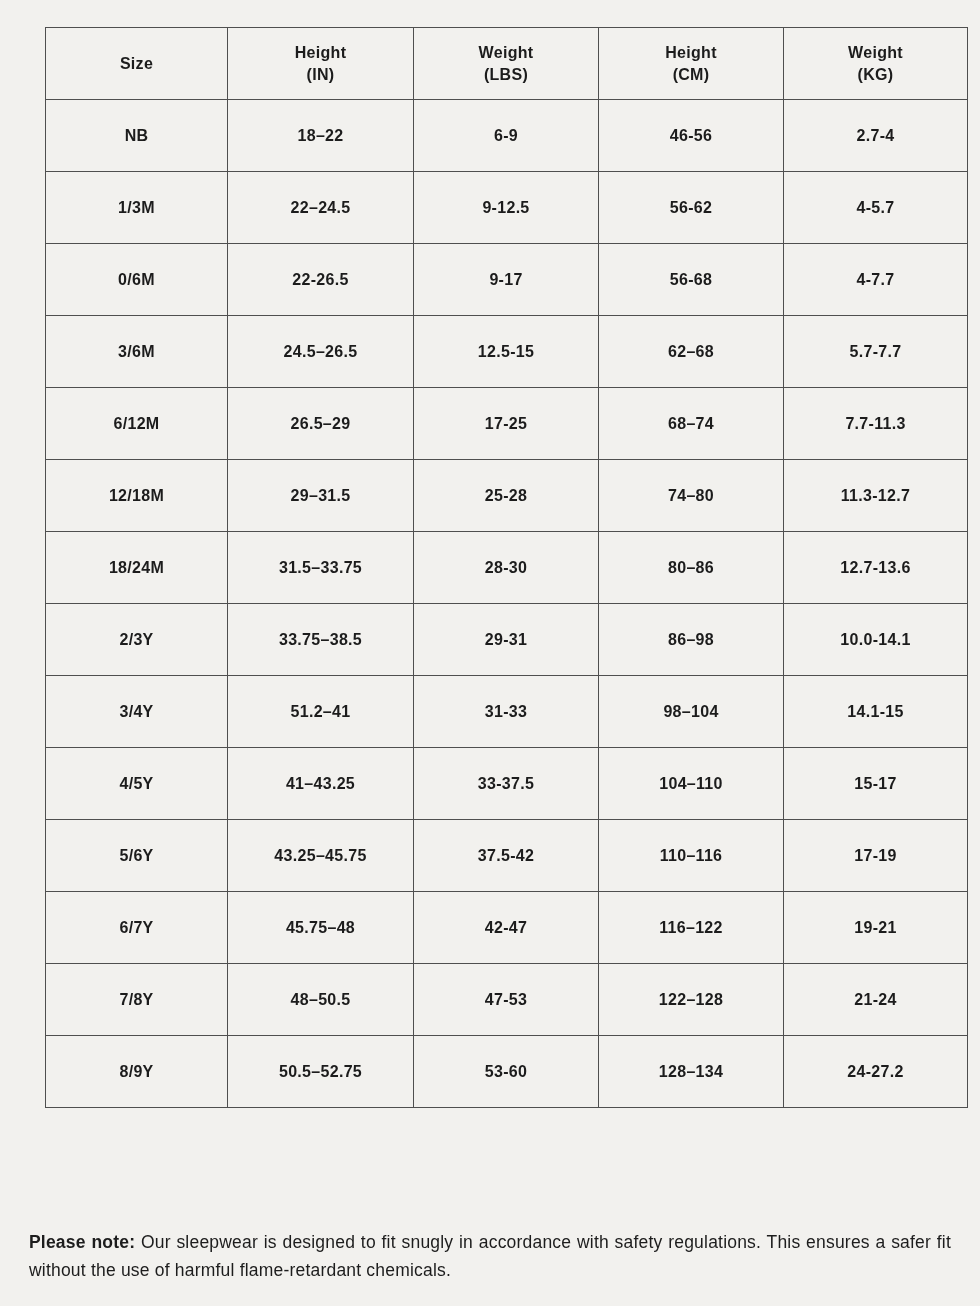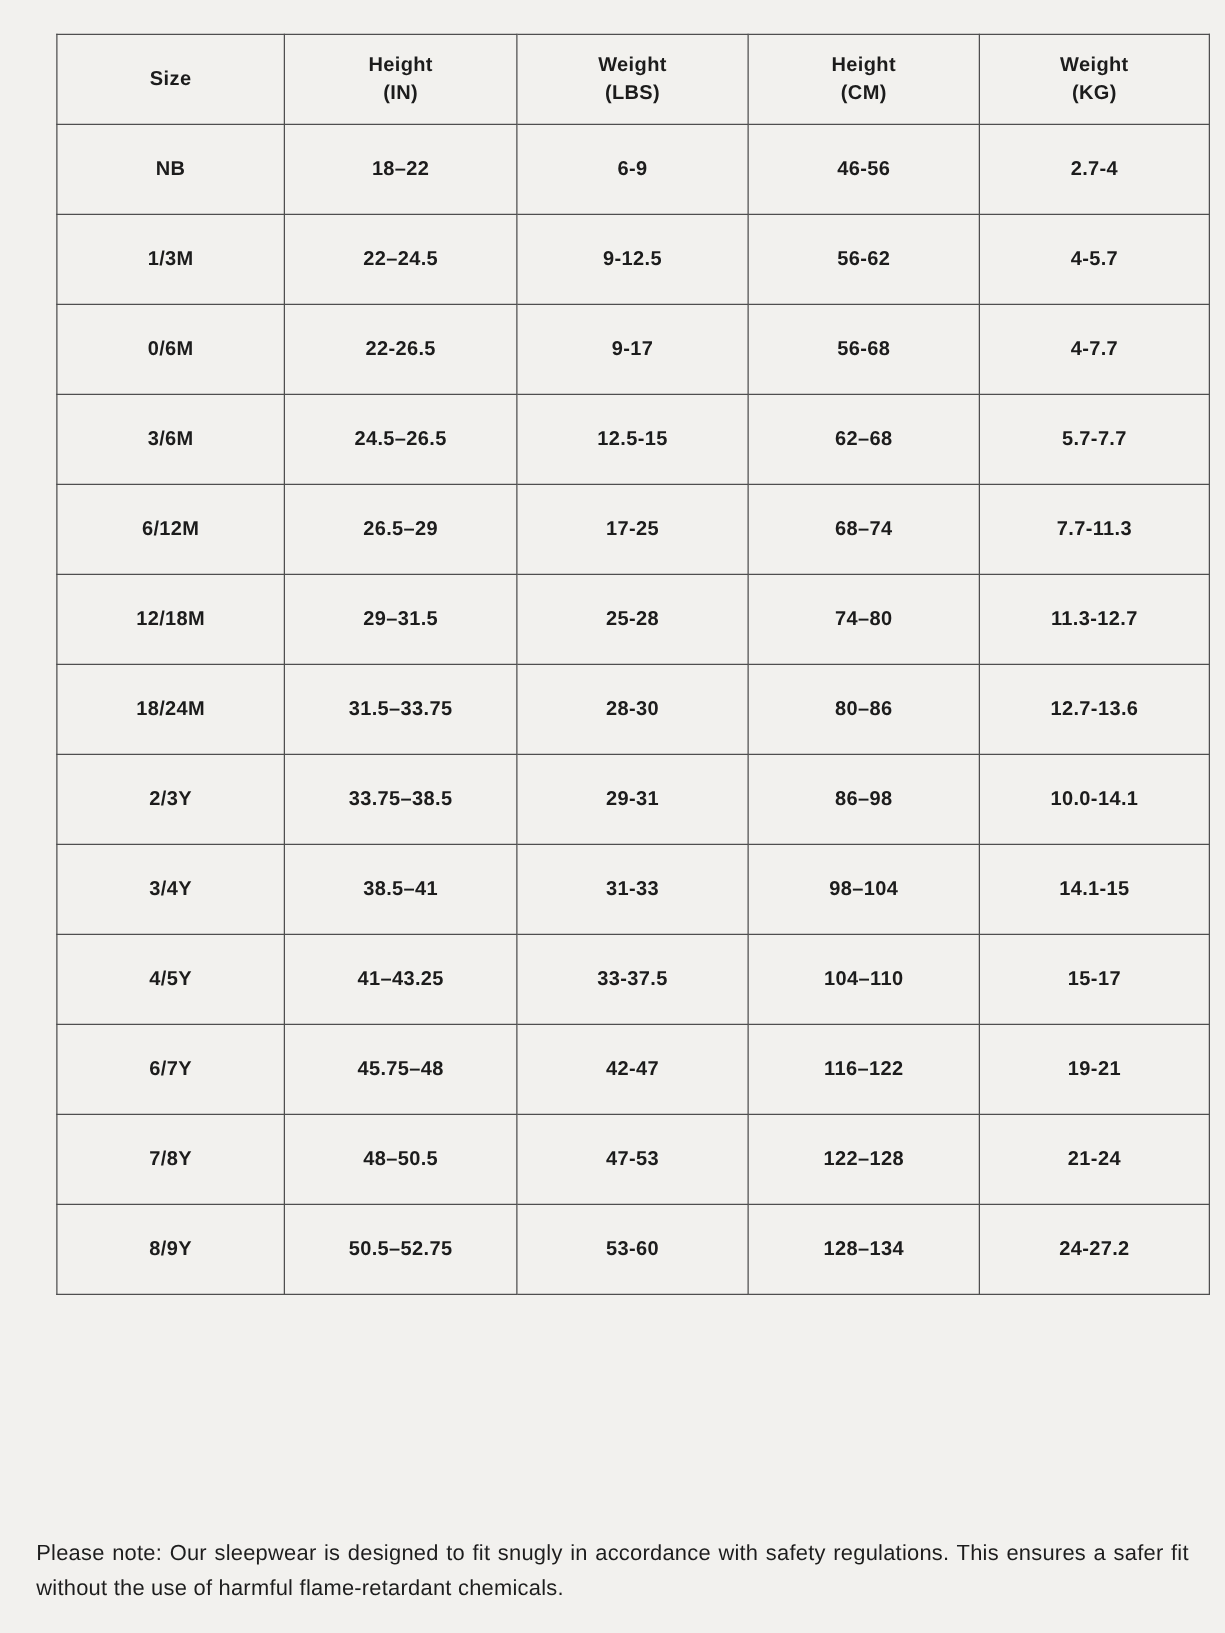--- a/index.html
+++ b/index.html
@@ -40,21 +40,21 @@
     left: 29px;
     width: 922px;
     top: 1228px;
     font-size: 17.5px;
     line-height: 28px;
     color: #1d1d1d;
     text-align: justify;
     letter-spacing: 0.2px;
   }
   .note .note-label {
-    font-weight: 400;
+    font-weight: 700;
     margin-top: 45px;
   }
 </style>
 </head>
 <body>
 
 <div class="page">
 
   <table class="size-chart">
     <colgroup>
@@ -129,31 +129,38 @@
         </tr>
         <tr>
           <td>2/3Y</td>
           <td>33.75–38.5</td>
           <td>29-31</td>
           <td>86–98</td>
           <td>10.0-14.1</td>
         </tr>
         <tr>
           <td>3/4Y</td>
-          <td>38.5–41</td>
+          <td>51.2–41</td>
           <td>31-33</td>
           <td>98–104</td>
           <td>14.1-15</td>
         </tr>
         <tr>
           <td>4/5Y</td>
           <td>41–43.25</td>
           <td>33-37.5</td>
           <td>104–110</td>
           <td>15-17</td>
+        </tr>
+        <tr>
+          <td>5/6Y</td>
+          <td>43.25–45.75</td>
+          <td>37.5-42</td>
+          <td>110–116</td>
+          <td>17-19</td>
         </tr>
         <tr>
           <td>6/7Y</td>
           <td>45.75–48</td>
           <td>42-47</td>
           <td>116–122</td>
           <td>19-21</td>
         </tr>
         <tr>
           <td>7/8Y</td>

